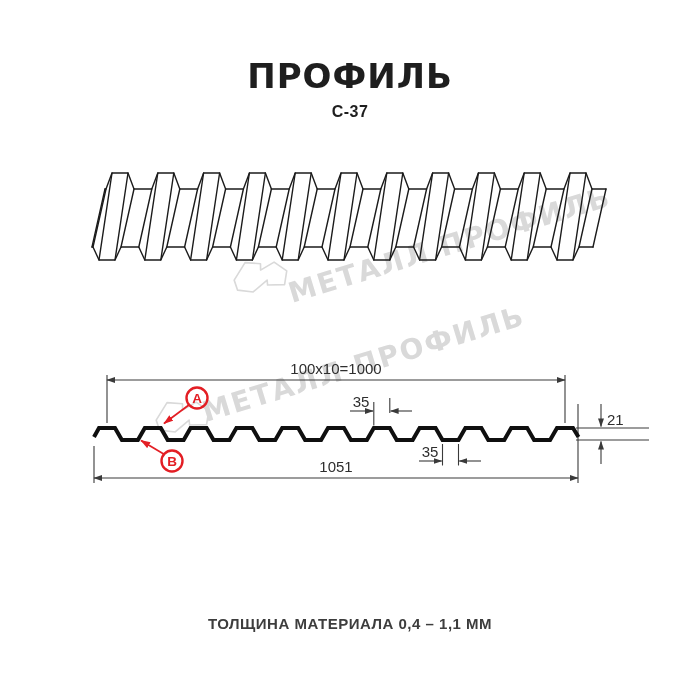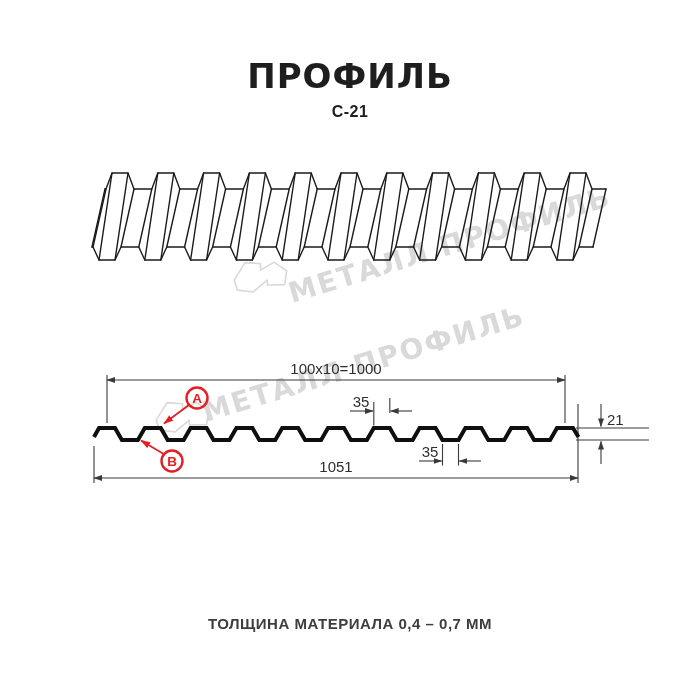--- a/index.html
+++ b/index.html
@@ -29,21 +29,21 @@
   .red-circle{stroke:var(--accent-red,#e31e24);stroke-width:2.4;fill:none;}
   .red-text{fill:var(--accent-red,#e31e24);font-size:13.5px;font-weight:700;}
 </style>
 </head>
 <body>
 
 <div id="page">
 
   <div class="header">
     <h1 class="title">ПРОФИЛЬ</h1>
-    <div class="subtitle">С-21</div>
+    <div class="subtitle">С-37</div>
   </div>
 
   <svg width="700" height="700" viewBox="0 0 700 700">
     <defs>
       <marker id="arr" viewBox="0 0 10 8" refX="9.2" refY="4" markerWidth="9" markerHeight="7" orient="auto-start-reverse" markerUnits="userSpaceOnUse">
         <path d="M0,0.6 L10,4 L0,7.4 Z" fill="#3a3a3a"></path>
       </marker>
       <marker id="arrRed" viewBox="0 0 10 8" refX="9.2" refY="4" markerWidth="10" markerHeight="8" orient="auto-start-reverse" markerUnits="userSpaceOnUse">
         <path d="M0,0.6 L10,4 L0,7.4 Z" fill="var(--accent-red,#e31e24)"></path>
       </marker>
@@ -113,14 +113,14 @@
         <text class="red-text" x="197" y="403" text-anchor="middle">А</text>
       </g>
       <g>
         <line class="red-line" x1="164.5" y1="454.5" x2="141" y2="440.5" marker-end="url(#arrRed)"></line>
         <circle class="red-circle" cx="172" cy="461" r="10.5"></circle>
         <text class="red-text" x="172" y="466" text-anchor="middle">В</text>
       </g>
     </g>
   </svg>
 
-  <div class="footer">ТОЛЩИНА МАТЕРИАЛА 0,4 – 0,7 ММ</div>
+  <div class="footer">ТОЛЩИНА МАТЕРИАЛА 0,4 – 1,1 ММ</div>
 </div>
 
 </body></html>

